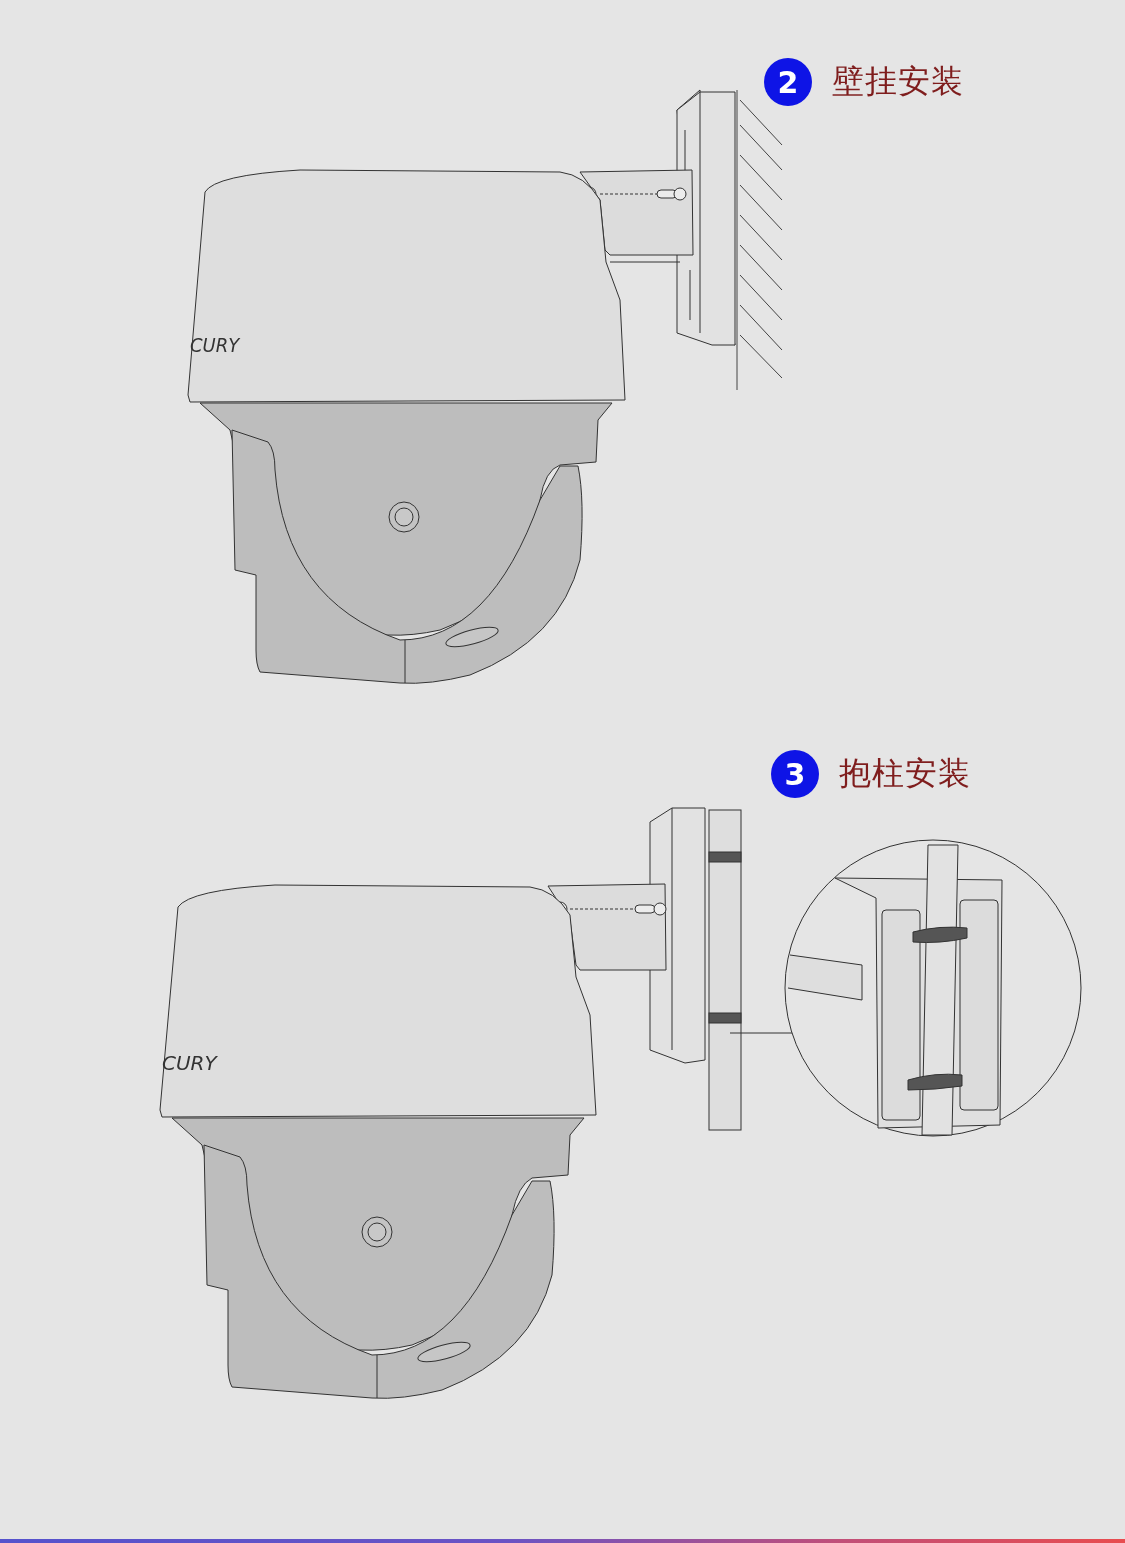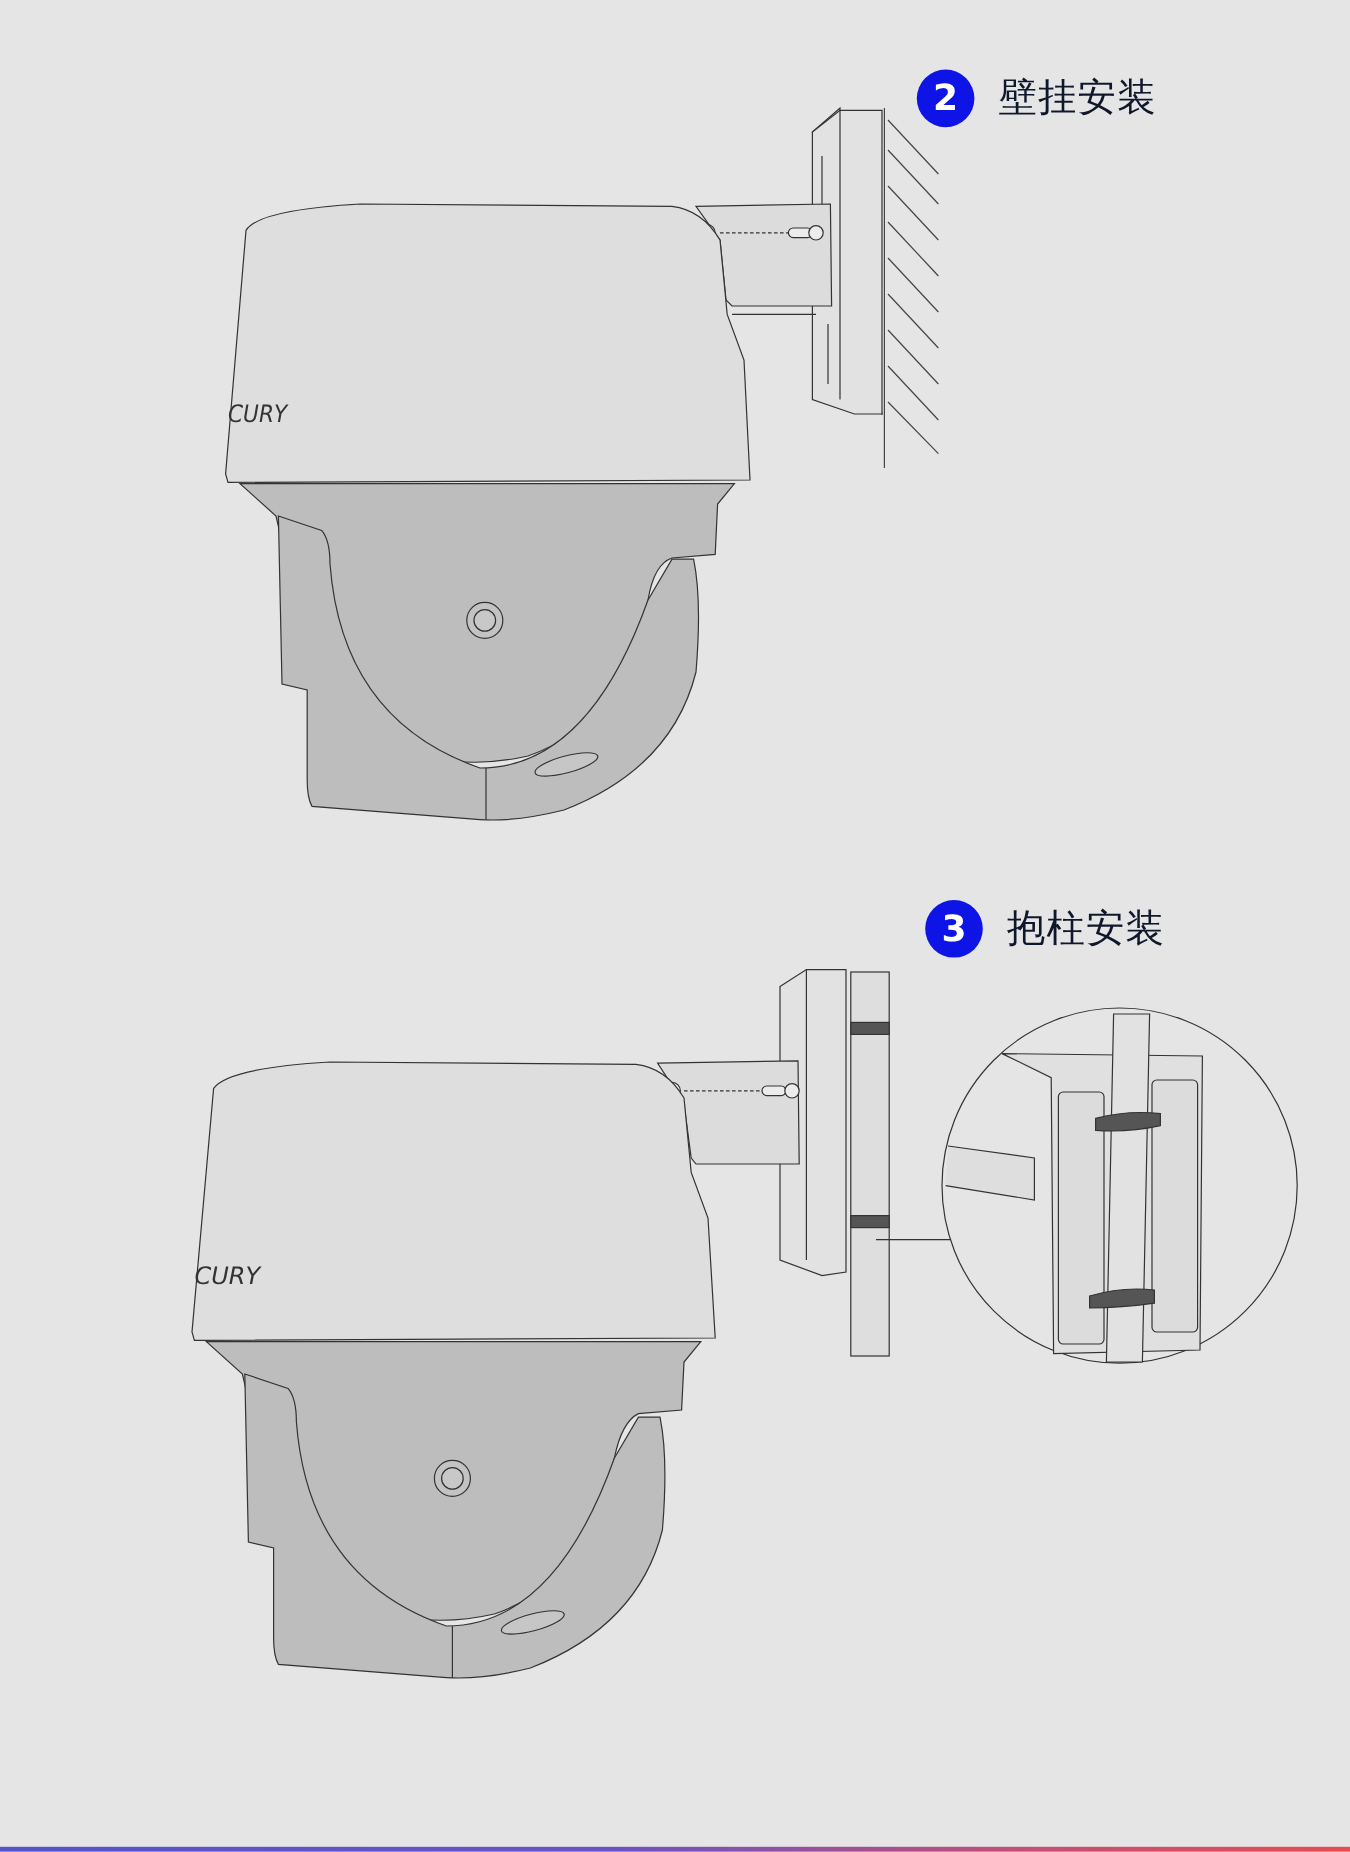--- a/index.html
+++ b/index.html
@@ -1,19 +1,19 @@
 <!DOCTYPE html>
 <html><head>
 <meta charset="utf-8">
 <style>
   html,body{margin:0;padding:0;}
   body{width:1125px;height:1543px;background:#e5e5e5;position:relative;overflow:hidden;font-family:"DejaVu Sans","Liberation Sans",sans-serif;}
   .step-label{position:absolute;display:flex;align-items:center;}
   .step-badge{width:48px;height:48px;border-radius:50%;background:#0e14e6;color:#fff;font-weight:bold;font-size:30px;display:flex;align-items:center;justify-content:center;font-family:"DejaVu Sans",sans-serif;}
-  .step-title{font-size:32px;color:#0f172a;margin-left:20px;letter-spacing:1px;}
+  .step-title{font-size:32px;color:#7f1d1d;margin-left:20px;letter-spacing:1px;}
   svg.illus{position:absolute;left:0;}
   .bottom-bar{position:absolute;left:0;bottom:0;width:1125px;height:4px;background:linear-gradient(90deg,#5552cc 0%,#6a53c4 45%,#c24f78 75%,#e84c4f 100%);}
 </style>
 </head>
 <body>
 
 <div class="step-label" style="left:764px;top:58px;">
   <div class="step-badge">2</div>
   <div class="step-title">壁挂安装</div>
 </div>

